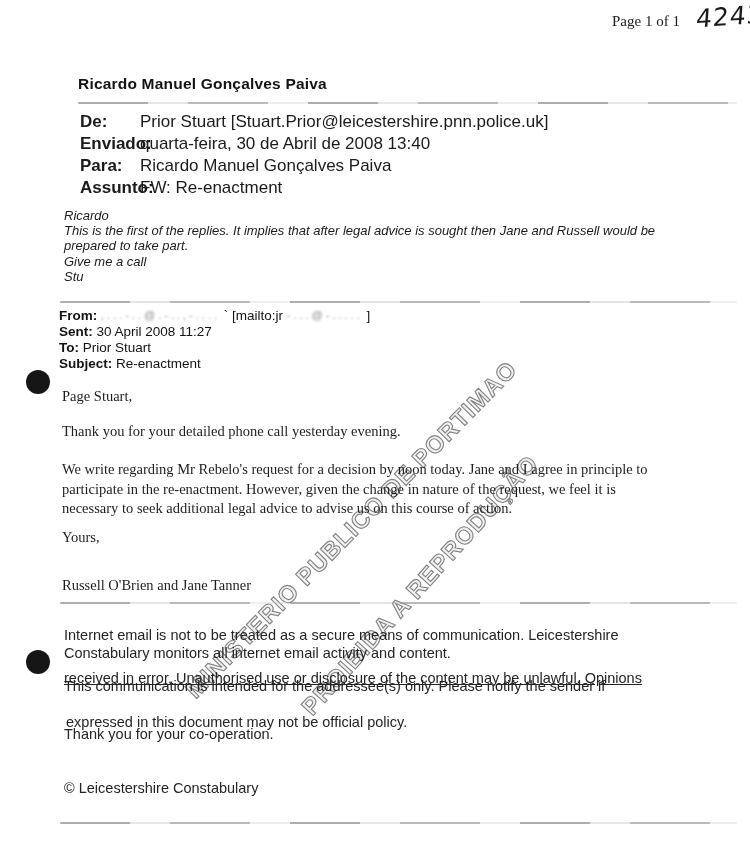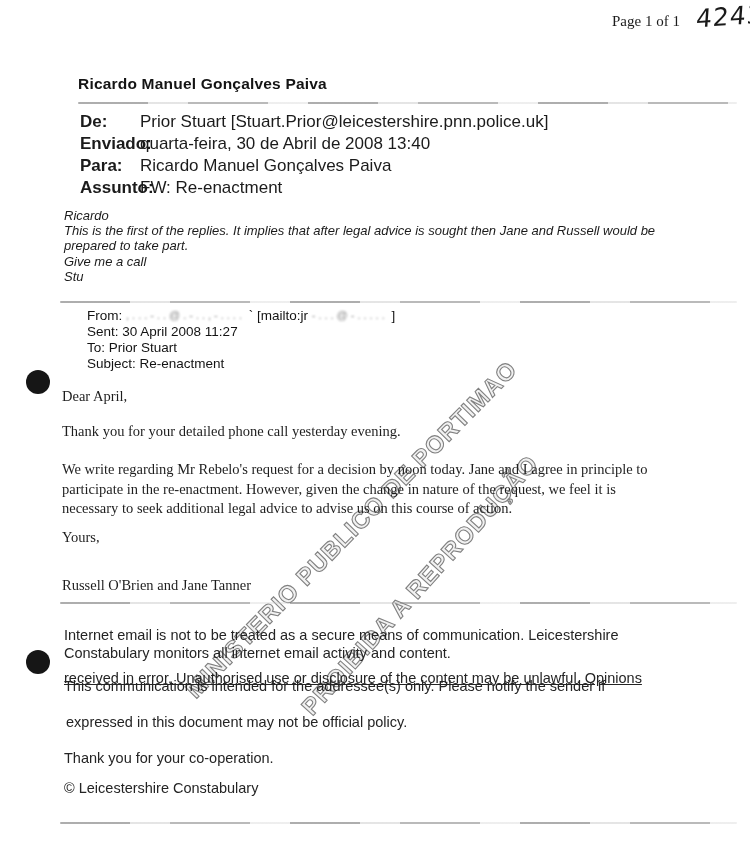--- a/index.html
+++ b/index.html
@@ -68,21 +68,21 @@
   }
   .fields .lbl { font-weight: bold; }
 
   
   .outer-body { left: 64px; top: 208px; font-size: 13px; color: #1b1b1b; }
   .outer-body div { line-height: 15.2px; white-space: nowrap; font-style: italic; }
 
   
   .inner-header { left: 59px; top: 308px; font-size: 13.5px; color: #131313; }
   .inner-header div { line-height: 16px; white-space: nowrap; }
-  .inner-header b { font-weight: normal; margin-left: 28px; }
+  .inner-header b { font-weight: bold; }
   .smudge {
     display: inline-block; color: #8f8f8f; filter: blur(1.3px);
     letter-spacing: 3px; font-size: 11px; transform: translateY(-1px);
   }
 
   
   .serif-line {
     font-family: "Liberation Serif", serif; font-size: 14.5px; color: #1e1e1e;
   }
 
@@ -141,36 +141,36 @@
       <div>
         <b>To:</b>
         <span>Prior Stuart</span>
       </div>
       <div>
         <b>Subject:</b>
         <span>Re-enactment</span>
       </div>
     </div>
 
-    <div class="abs serif-line" style="left:62px; top:388px;">Dear April,</div>
+    <div class="abs serif-line" style="left:62px; top:388px;">Page Stuart,</div>
     <div class="abs serif-line" style="left:62px; top:423px;">Thank you for your detailed phone call yesterday evening.</div>
     <div class="abs serif-line" style="left:62px; top:461px;">We write regarding Mr Rebelo's request for a decision by noon today. Jane and I agree in principle to</div>
     <div class="abs serif-line" style="left:62px; top:481px;">participate in the re-enactment. However, given the change in nature of the request, we feel it is</div>
     <div class="abs serif-line" style="left:62px; top:500px;">necessary to seek additional legal advice to advise us on this course of action.</div>
     <div class="abs serif-line" style="left:62px; top:529px;">Yours,</div>
     <div class="abs serif-line" style="left:62px; top:577px;">Russell O'Brien and Jane Tanner</div>
 
     <div class="rule rule-sig"></div>
 
     <div class="abs disc-line" style="left:64px; top:645px;">Constabulary monitors all internet email activity and content.</div>
     <div class="abs disc-line" style="left:64px; top:627px;">Internet email is not to be treated as a secure means of communication. Leicestershire</div>
     <div class="abs disc-line" style="left:64px; top:678px;">This communication is intended for the addressee(s) only. Please notify the sender if</div>
     <div class="abs disc-line" style="left:64px; top:670px;text-decoration:underline;">received in error. Unauthorised use or disclosure of the content may be unlawful. Opinions</div>
     <div class="abs disc-line" style="left:66px; top:714px;">expressed in this document may not be official policy.</div>
-    <div class="abs disc-line" style="left:64px; top:750px;">Thank you for your co-operation.</div>
+    <div class="abs disc-line" style="left:64px; top:726px;">Thank you for your co-operation.</div>
     <div class="abs disc-line" style="left:64px; top:780px;">© Leicestershire Constabulary</div>
 
     <div class="rule rule-bottom"></div>
 
     <div class="punch punch-top"></div>
     <div class="punch punch-bottom"></div>
 
   </div>
 </div>
 

